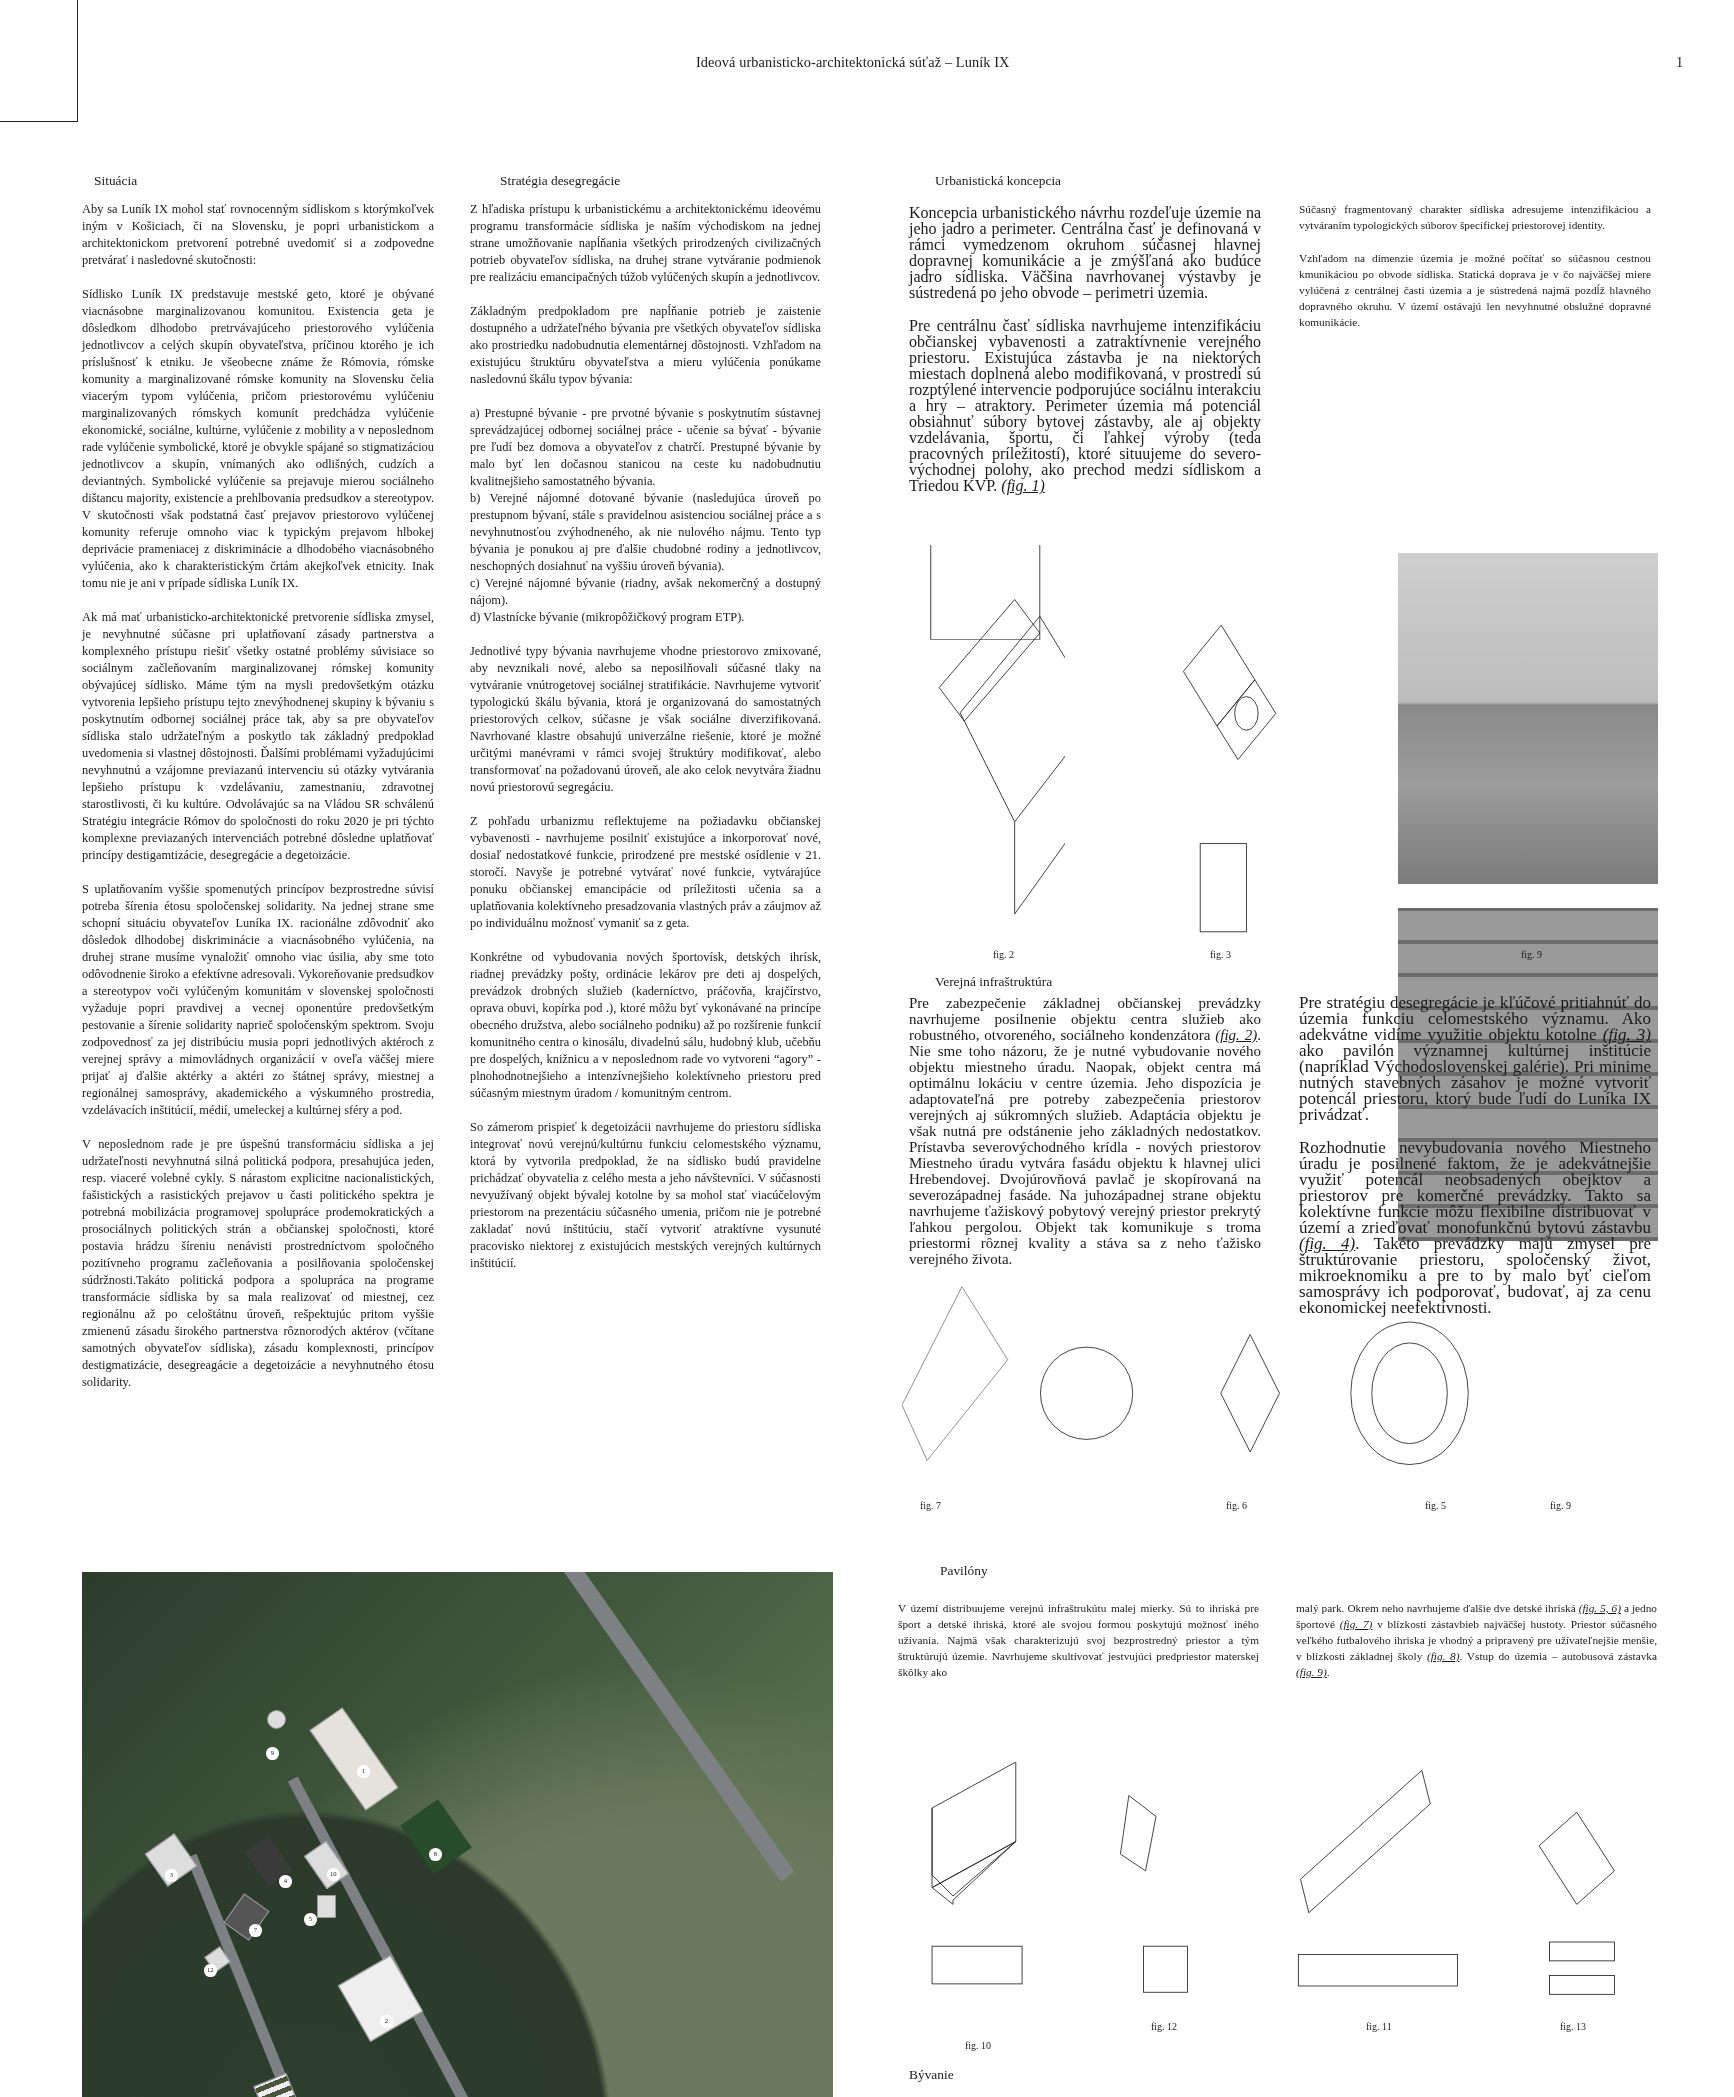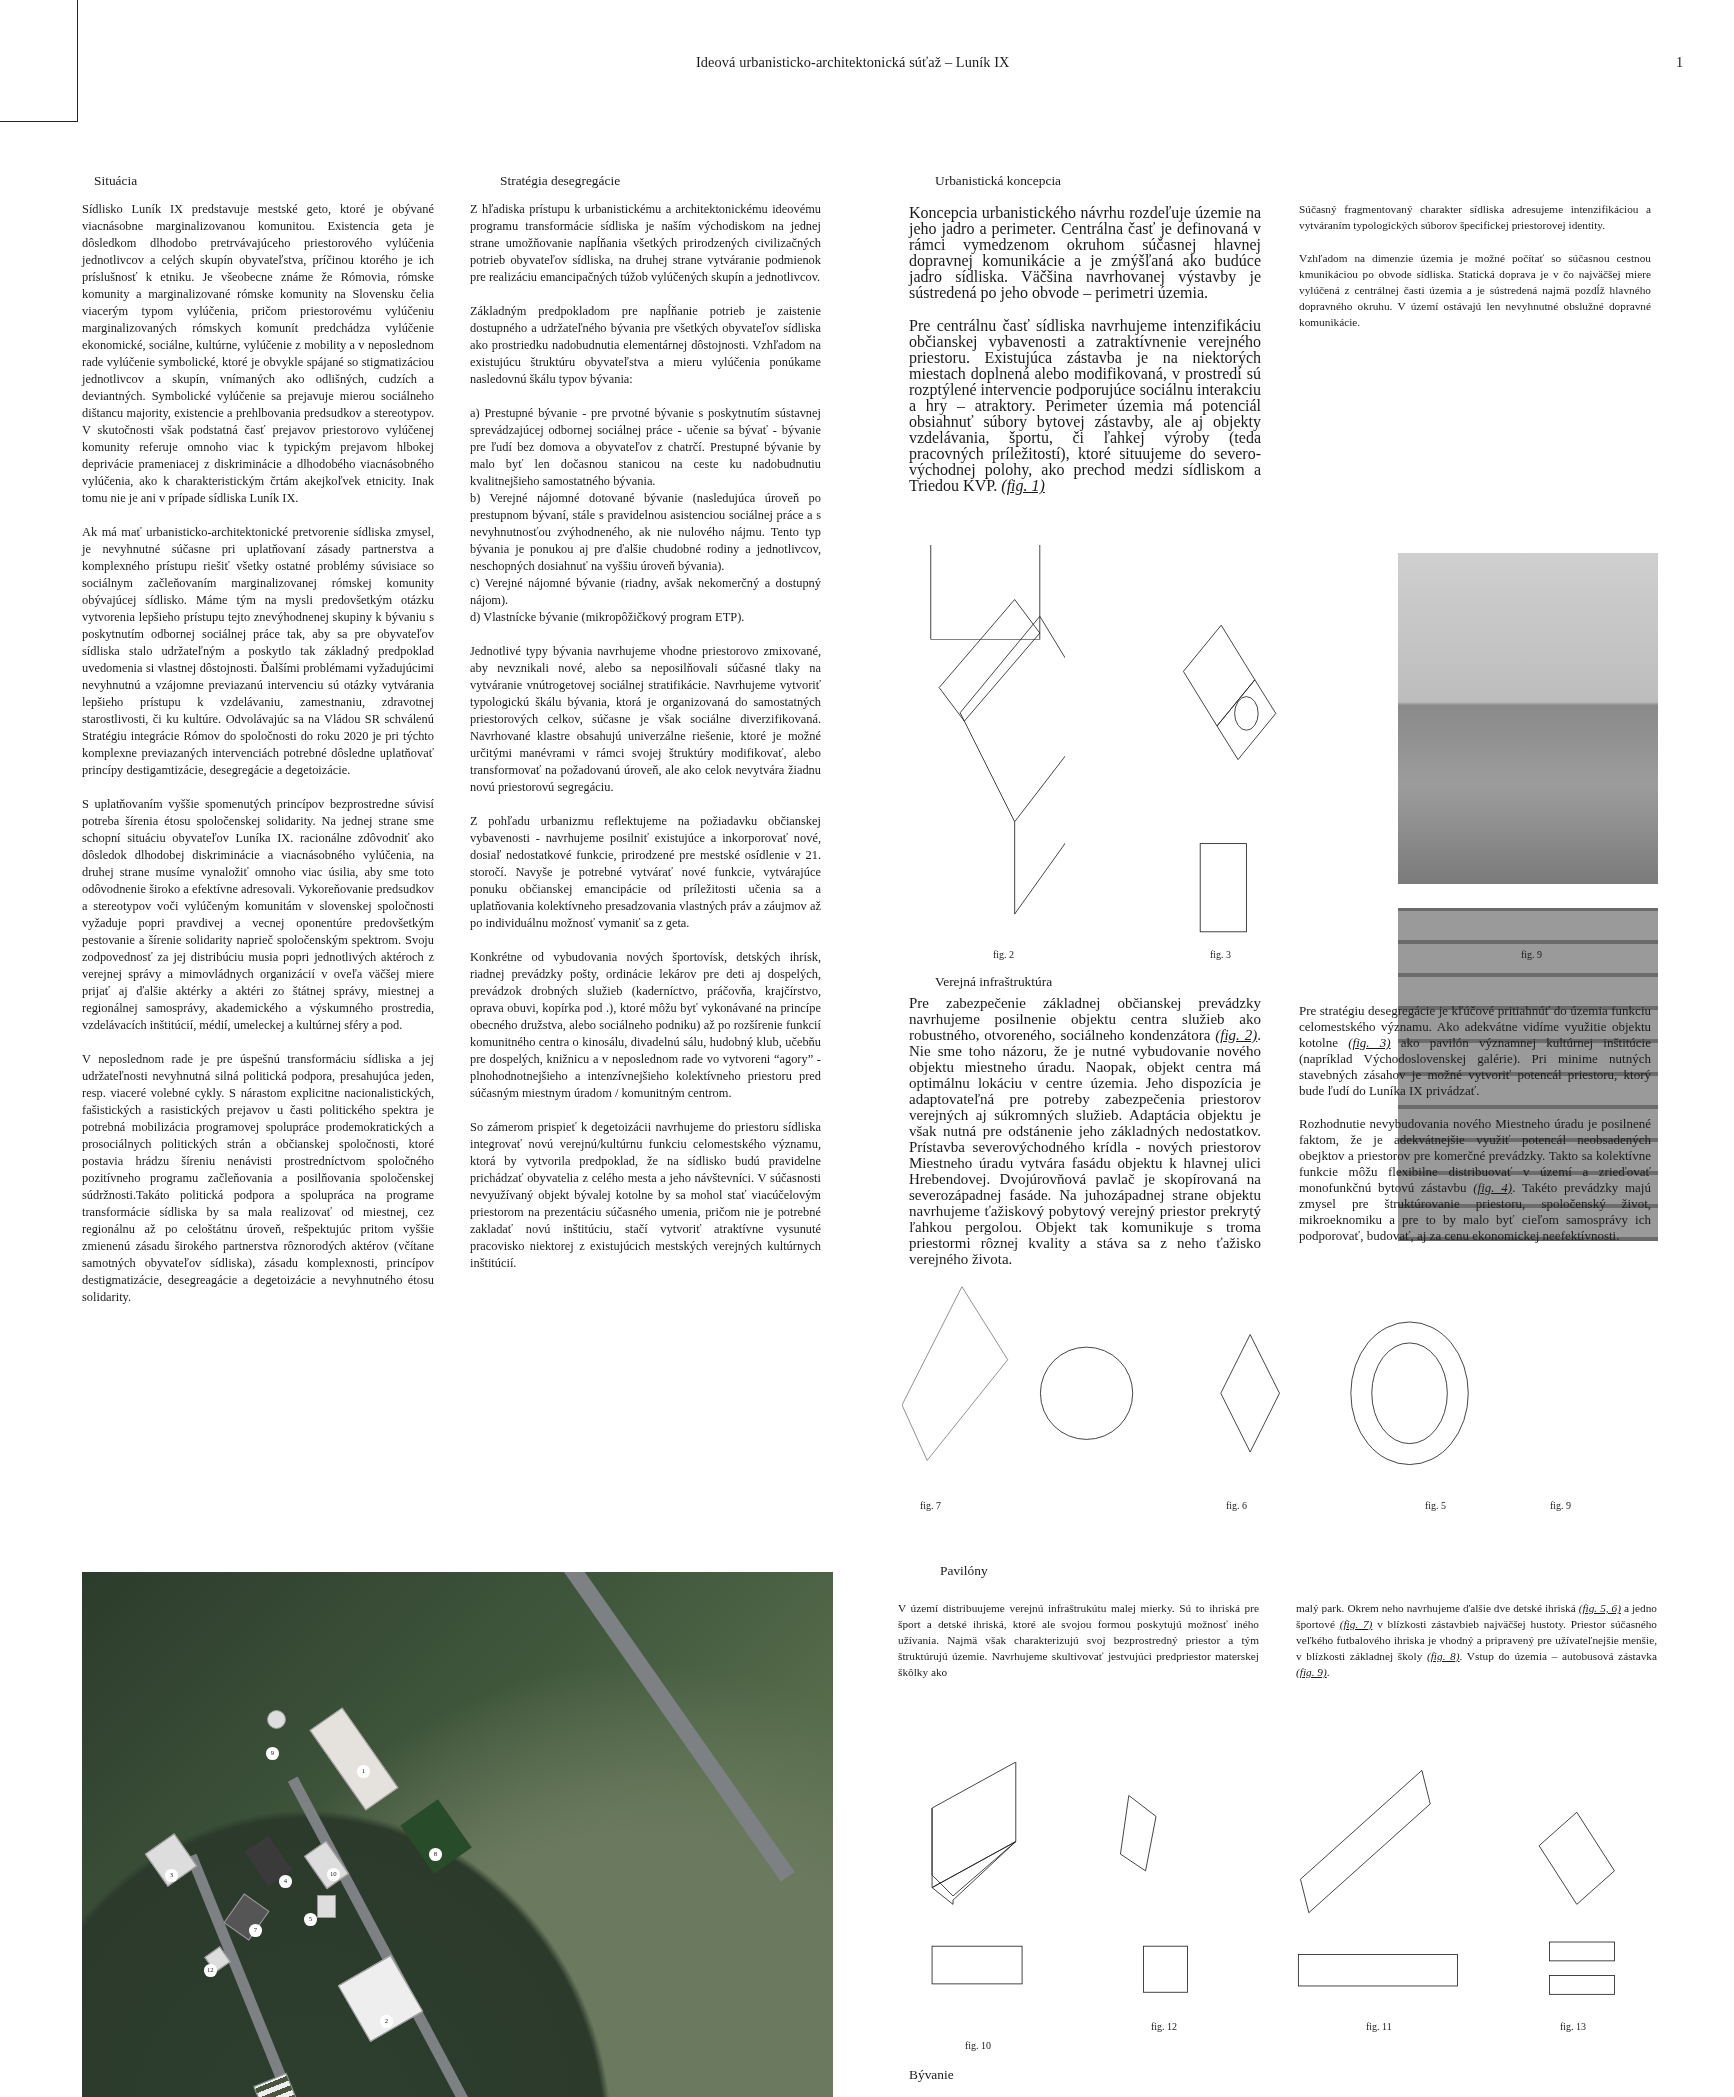--- a/index.html
+++ b/index.html
@@ -28,20 +28,21 @@
 
 <div class="abs corner-box"></div>
 <div class="abs hdr-title">Ideová urbanisticko-architektonická súťaž – Luník IX</div>
 <div class="abs hdr-page">1</div>
 
 <div class="abs sec-h" style="left:94px;top:173px;">Situácia</div>
 <div class="abs sec-h" style="left:500px;top:173px;">Stratégia desegregácie</div>
 <div class="abs sec-h" style="left:935px;top:173px;">Urbanistická koncepcia</div>
 
 <div class="abs col" style="left:82px;top:201px;width:352px;">
+  <p>Aby sa Luník IX  mohol stať rovnocenným sídliskom s ktorýmkoľvek iným v Košiciach, či na Slovensku, je popri urbanistickom a architektonickom pretvorení potrebné uvedomiť si a zodpovedne pretvárať i nasledovné skutočnosti:</p>
   <p>Sídlisko Luník IX predstavuje mestské geto, ktoré je obývané viacnásobne marginalizovanou komunitou. Existencia geta je dôsledkom dlhodobo pretrvávajúceho priestorového vylúčenia jednotlivcov a celých skupín obyvateľstva, príčinou ktorého je ich príslušnosť k etniku. Je všeobecne známe že Rómovia, rómske komunity a marginalizované rómske komunity na Slovensku čelia viacerým typom vylúčenia, pričom priestorovému vylúčeniu marginalizovaných rómskych komunít predchádza vylúčenie ekonomické, sociálne, kultúrne, vylúčenie z mobility a v neposlednom rade vylúčenie symbolické, ktoré je obvykle spájané so stigmatizáciou jednotlivcov a skupín, vnímaných ako odlišných, cudzích a deviantných. Symbolické vylúčenie sa prejavuje mierou sociálneho dištancu majority, existencie a prehlbovania predsudkov a stereotypov. V skutočnosti však podstatná časť prejavov priestorovo vylúčenej komunity referuje omnoho viac k typickým prejavom hlbokej deprivácie prameniacej z diskriminácie a dlhodobého viacnásobného vylúčenia, ako k charakteristickým črtám akejkoľvek etnicity. Inak tomu nie je ani v prípade sídliska Luník IX.</p>
   <p>Ak má mať urbanisticko-architektonické pretvorenie sídliska zmysel, je nevyhnutné súčasne pri uplatňovaní zásady partnerstva a komplexného prístupu riešiť všetky ostatné problémy súvisiace so sociálnym začleňovaním marginalizovanej rómskej komunity obývajúcej sídlisko. Máme tým na mysli predovšetkým otázku vytvorenia lepšieho prístupu tejto znevýhodnenej skupiny k bývaniu s poskytnutím odbornej sociálnej práce tak, aby sa pre obyvateľov sídliska stalo udržateľným a poskytlo tak základný predpoklad uvedomenia si vlastnej dôstojnosti. Ďalšími problémami vyžadujúcimi nevyhnutnú a vzájomne previazanú intervenciu sú otázky vytvárania lepšieho prístupu k vzdelávaniu, zamestnaniu, zdravotnej starostlivosti, či ku kultúre. Odvolávajúc sa na Vládou SR schválenú Stratégiu integrácie Rómov do spoločnosti do roku 2020 je pri týchto komplexne previazaných intervenciách potrebné dôsledne uplatňovať princípy destigamtizácie, desegregácie a degetoizácie.</p>
   <p>S uplatňovaním vyššie spomenutých princípov bezprostredne súvisí potreba šírenia étosu spoločenskej solidarity. Na jednej strane sme schopní situáciu obyvateľov Luníka IX. racionálne zdôvodniť ako dôsledok dlhodobej diskriminácie a viacnásobného vylúčenia, na druhej strane musíme vynaložiť omnoho viac úsilia, aby sme toto odôvodnenie široko a efektívne adresovali. Vykoreňovanie predsudkov a stereotypov voči vylúčeným komunitám v slovenskej spoločnosti vyžaduje popri pravdivej a vecnej oponentúre predovšetkým pestovanie a šírenie solidarity naprieč spoločenským spektrom. Svoju zodpovednosť za jej distribúciu musia popri jednotlivých aktéroch z verejnej správy a mimovládnych organizácií v oveľa väčšej miere prijať aj ďalšie aktérky a aktéri zo štátnej správy, miestnej a regionálnej samosprávy, akademického a výskumného prostredia, vzdelávacích inštitúcií, médií, umeleckej a kultúrnej sféry a pod.</p>
   <p>V neposlednom rade je pre úspešnú transformáciu sídliska a jej udržateľnosti nevyhnutná silná politická podpora, presahujúca jeden, resp. viaceré volebné cykly. S nárastom explicitne nacionalistických, fašistických a rasistických prejavov u časti politického spektra je potrebná mobilizácia programovej spolupráce prodemokratických a prosociálnych politických strán a občianskej spoločnosti, ktoré postavia hrádzu šíreniu nenávisti prostredníctvom spoločného pozitívneho programu začleňovania a posilňovania spoločenskej súdržnosti.Takáto politická podpora a spolupráca na programe transformácie sídliska by sa mala realizovať od miestnej, cez regionálnu až po celoštátnu úroveň, rešpektujúc pritom vyššie zmienenú zásadu širokého partnerstva rôznorodých aktérov (včítane samotných obyvateľov sídliska), zásadu komplexnosti, princípov destigmatizácie, desegreagácie a degetoizácie a nevyhnutného étosu solidarity.</p>
 </div>
 
 <div class="abs col" style="left:470px;top:201px;width:351px;">
   <p>Z hľadiska prístupu k urbanistickému a architektonickému ideovému programu transformácie sídliska je naším východiskom na jednej strane umožňovanie napĺňania všetkých prirodzených civilizačných potrieb obyvateľov sídliska, na druhej strane vytváranie podmienok pre realizáciu emancipačných túžob vylúčených skupín a jednotlivcov.</p>
   <p>Základným predpokladom pre napĺňanie potrieb je zaistenie dostupného a udržateľného bývania pre všetkých obyvateľov sídliska ako prostriedku nadobudnutia elementárnej dôstojnosti. Vzhľadom na existujúcu štruktúru obyvateľstva a mieru vylúčenia ponúkame nasledovnú škálu typov bývania:</p>
   <p class="tight">a) Prestupné bývanie - pre prvotné bývanie s poskytnutím sústavnej sprevádzajúcej odbornej sociálnej práce - učenie sa bývať - bývanie pre ľudí bez domova a obyvateľov z chatrčí. Prestupné bývanie by malo byť len dočasnou stanicou na ceste ku nadobudnutiu kvalitnejšieho samostatného bývania.</p>
@@ -86,21 +87,21 @@
 <div class="abs photo2"></div>
 
 <div class="abs figlbl" style="left:993px;top:949px;">fig. 2</div>
 <div class="abs figlbl" style="left:1210px;top:949px;">fig. 3</div>
 <div class="abs figlbl" style="left:1521px;top:949px;">fig. 9</div>
 
 <div class="abs sec-h" style="left:935px;top:974px;">Verejná infraštruktúra</div>
 <div class="abs col" style="left:909px;top:995px;width:352px;font-size:15px;line-height:16px;">
   <p><span>Pre zabezpečenie základnej občianskej prevádzky navrhujeme posilnenie objektu centra služieb ako robustného, otvoreného, sociálneho kondenzátora </span><span class="u">(fig. 2)</span><span>. Nie sme toho názoru, že je nutné vybudovanie nového objektu miestneho úradu. Naopak, objekt centra má optimálnu lokáciu v centre územia. Jeho dispozícia je adaptovateľná pre potreby zabezpečenia priestorov verejných aj súkromných služieb. Adaptácia objektu je však nutná pre odstánenie jeho základných nedostatkov. Prístavba severovýchodného krídla - nových priestorov Miestneho úradu vytvára fasádu objektu k hlavnej ulici Hrebendovej. Dvojúrovňová pavlač je skopírovaná na severozápadnej fasáde. Na juhozápadnej strane objektu navrhujeme ťažiskový pobytový verejný priestor prekrytý ľahkou pergolou. Objekt tak komunikuje s troma priestormi rôznej kvality a stáva sa z neho ťažisko verejného života.</span></p>
 </div>
-<div class="abs col" style="left:1299px;top:995px;width:352px;font-size:13px;line-height:16px;margin-top:8px;">
+<div class="abs col" style="left:1299px;top:995px;width:352px;font-size:17px;line-height:16px;">
   <p><span>Pre stratégiu desegregácie je kľúčové pritiahnúť do územia funkciu celomestského významu. Ako adekvátne vidíme využitie objektu kotolne </span><span class="u">(fig. 3)</span><span> ako pavilón významnej kultúrnej inštitúcie (napríklad Východoslovenskej galérie). Pri minime nutných stavebných zásahov je možné vytvoriť potencál priestoru, ktorý bude ľudí do Luníka IX privádzať.</span></p>
   <p><span>Rozhodnutie nevybudovania nového Miestneho úradu je posilnené faktom, že je adekvátnejšie využiť potencál neobsadených obejktov a priestorov pre komerčné prevádzky. Takto sa kolektívne funkcie môžu flexibilne distribuovať v území a zrieďovať monofunkčnú bytovú zástavbu </span><span class="u">(fig. 4)</span><span>. Takéto prevádzky majú zmysel pre štruktúrovanie priestoru, spoločenský život, mikroeknomiku a pre to by malo byť cieľom samosprávy ich podporovať, budovať, aj za cenu ekonomickej neefektívnosti.</span></p>
 </div>
 
 <svg class="abs" style="left:902px;top:1284px;" width="776" height="185" viewBox="0 0 1850 440">
   <g class="draw">
     <polygon points="238,10 420,300 100,700 0,480" transform="scale(0.6,0.6)"></polygon>
     <circle cx="440" cy="260" r="110"></circle>
     <polygon points="830,120 900,260 830,400 760,260"></polygon>
     <ellipse cx="1210" cy="260" rx="140" ry="170"></ellipse>

